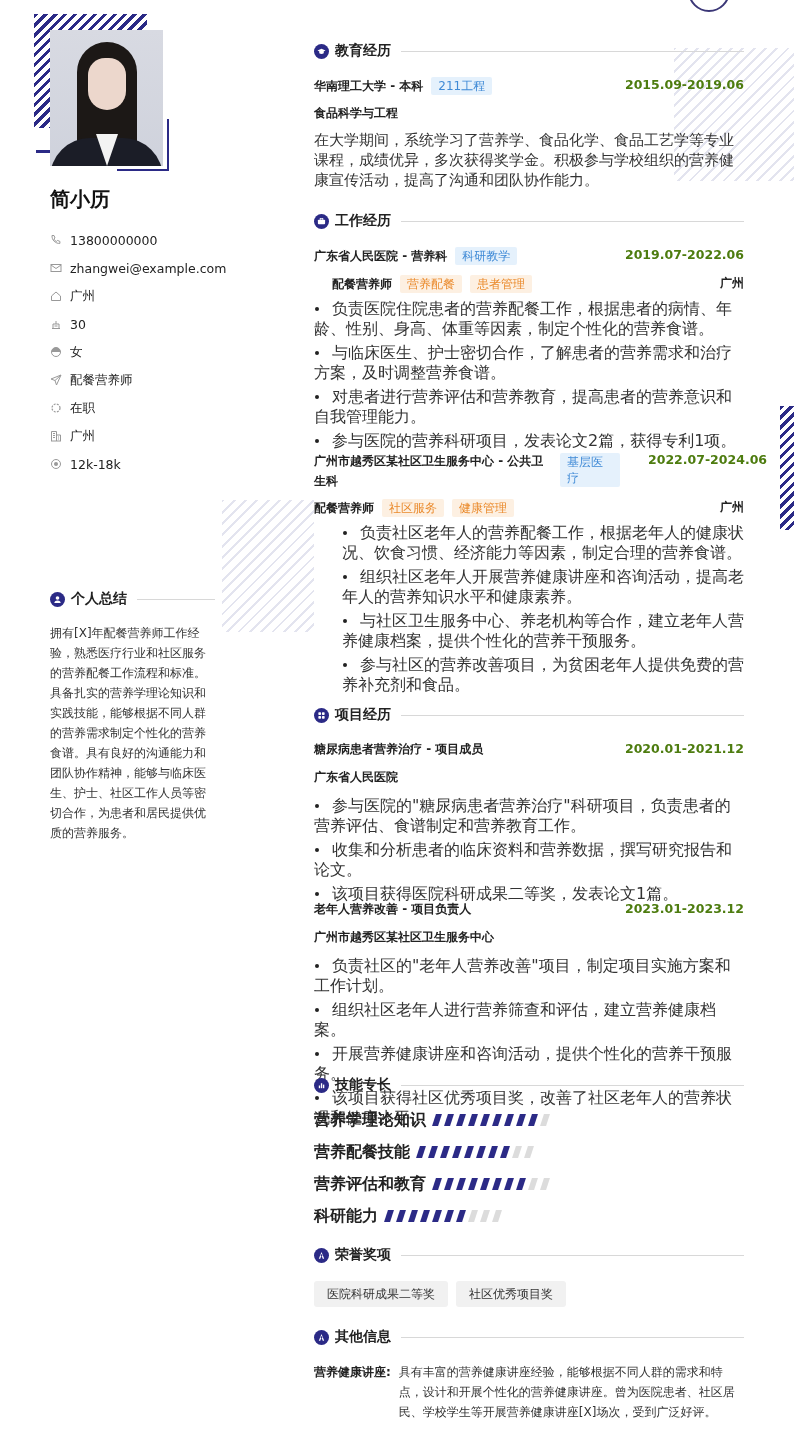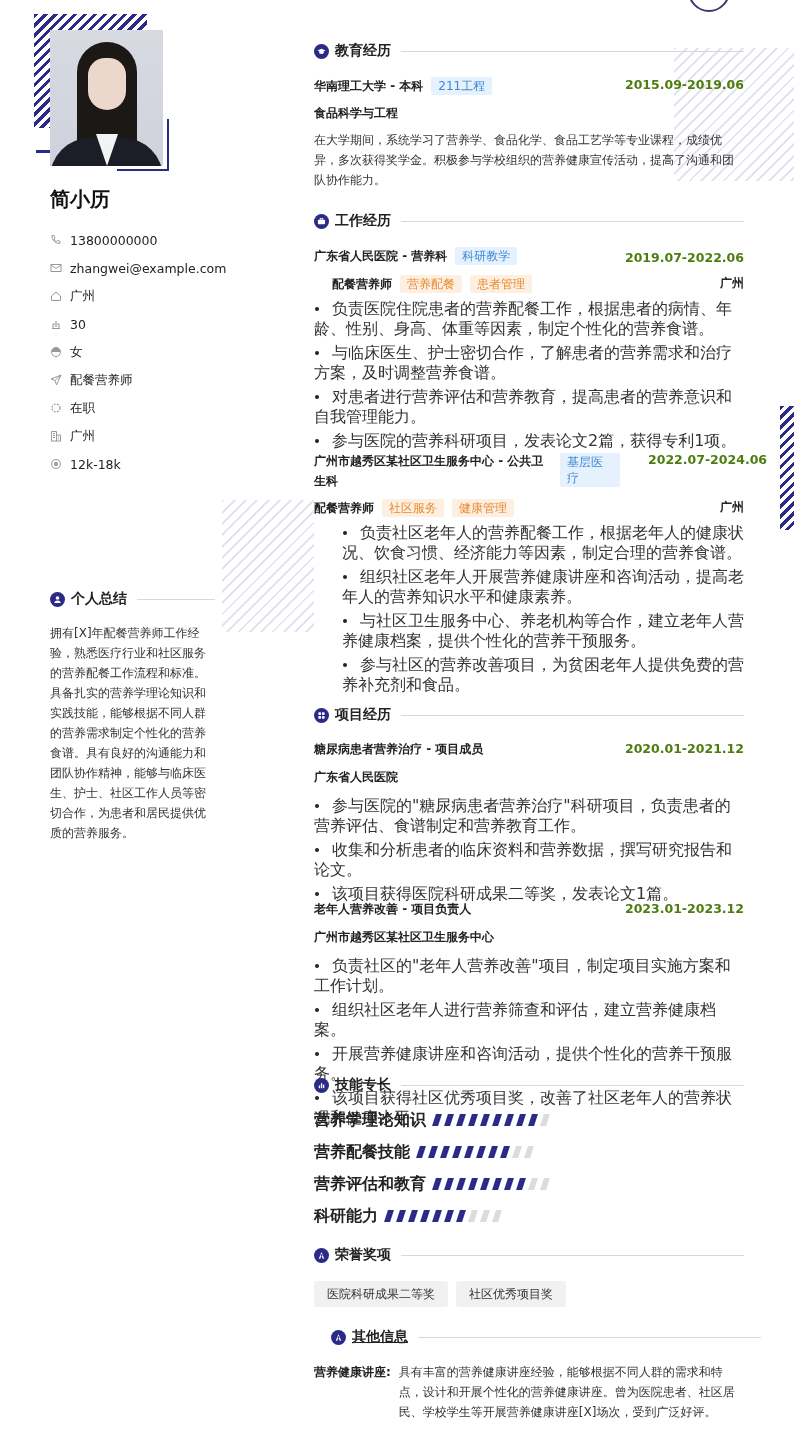--- a/index.html
+++ b/index.html
@@ -40,21 +40,21 @@
   .summary { position: absolute; left: 50px; top: 623px; width: 160px; font-size: 12px; line-height: 20px; color: #333; }
 
   
   .right { position: absolute; left: 314px; width: 430px; }
   .row-between { display: flex; justify-content: space-between; align-items: flex-start; gap: 28px; }
   .strong { font-weight: bold; font-size: 12px; color: #222; }
   .date { font-weight: bold; font-size: 12.5px; color: #4d7c0f; white-space: nowrap; }
   .tag { display: inline-block; padding: 1px 7px; font-size: 12px; line-height: 16px; margin-left: 8px; border-radius: 2px; }
   .tag-blue { background: #e5f1fc; color: #3f8ad6; }
   .tag-orange { background: #fdf0e2; color: #ea8a2c; }
-  .para { font-size: 12px; line-height: 20px; color: #333; }
+  .para { font-size: 15px; line-height: 20px; color: #333; }
   ul.bullets { list-style: none; }
   ul.bullets li { position: relative; padding-left: 0; font-size: 16px; line-height: 20px; color: #333; margin-bottom: 4px; text-indent: 18px; }
   ul.bullets li::before { content: ""; position: absolute; left: 1px; top: 8px; width: 4px; height: 4px; background: #222; border-radius: 50%; }
 
   .skill-row { display: flex; align-items: center; height: 32px; }
   .skill-row .lbl { font-size: 16px; font-weight: bold; color: #222; margin-right: 8px; }
   .bars { display: flex; }
   .bar { width: 6px; height: 12px; margin-right: 6px; background: #2b2a86; transform: skewX(-18deg); }
   .bar.off { background: #dcdcdc; }
 
@@ -198,21 +198,21 @@
       <svg viewBox="0 0 10 10">
         <rect x="1" y="3" width="8" height="5" rx="1" fill="#fff"></rect>
         <rect x="3.5" y="1.5" width="3" height="2" fill="none" stroke="#fff" stroke-width="0.8"></rect>
       </svg>
     </span>
   <span class="title">工作经历</span>
   <span class="rule"></span>
 </div>
 
 <div class="right" style="top:247px;">
-  <div class="row-between" style="height:18px;align-items:flex-end;">
+  <div class="row-between" style="height:18px;">
     <div>
       <span class="strong">广东省人民医院 - 营养科</span><span class="tag tag-blue">科研教学</span>
     </div>
     <span class="date">2019.07-2022.06</span>
   </div>
   <div class="row-between" style="margin-top:10px; height:18px;padding-left:18px;">
     <div>
       <span class="strong">配餐营养师</span><span class="tag tag-orange">营养配餐</span><span class="tag tag-orange">患者管理</span>
     </div>
     <span class="strong">广州</span>
@@ -368,21 +368,21 @@
         <circle cx="5" cy="4.6" r="1" fill="#2b2a86"></circle>
       </svg>
     </span>
   <span class="title">荣誉奖项</span>
   <span class="rule"></span>
 </div>
 <div class="right" style="top:1281px;">
   <span class="award">医院科研成果二等奖</span><span class="award">社区优秀项目奖</span>
 </div>
 
-<div class="sec-head" style="left:331px; top:1328px; width:430px;text-decoration:underline;">
+<div class="sec-head" style="left:314px; top:1328px; width:430px;">
   <span class="badge">
       <svg viewBox="0 0 10 10">
         <path d="M5 1.2L2 8.5h1.6L5 5l1.4 3.5H8z" fill="#fff"></path>
         <circle cx="5" cy="4.6" r="1" fill="#2b2a86"></circle>
       </svg>
     </span>
   <span class="title">其他信息</span>
   <span class="rule"></span>
 </div>
 <div class="right" style="top:1362px;">

